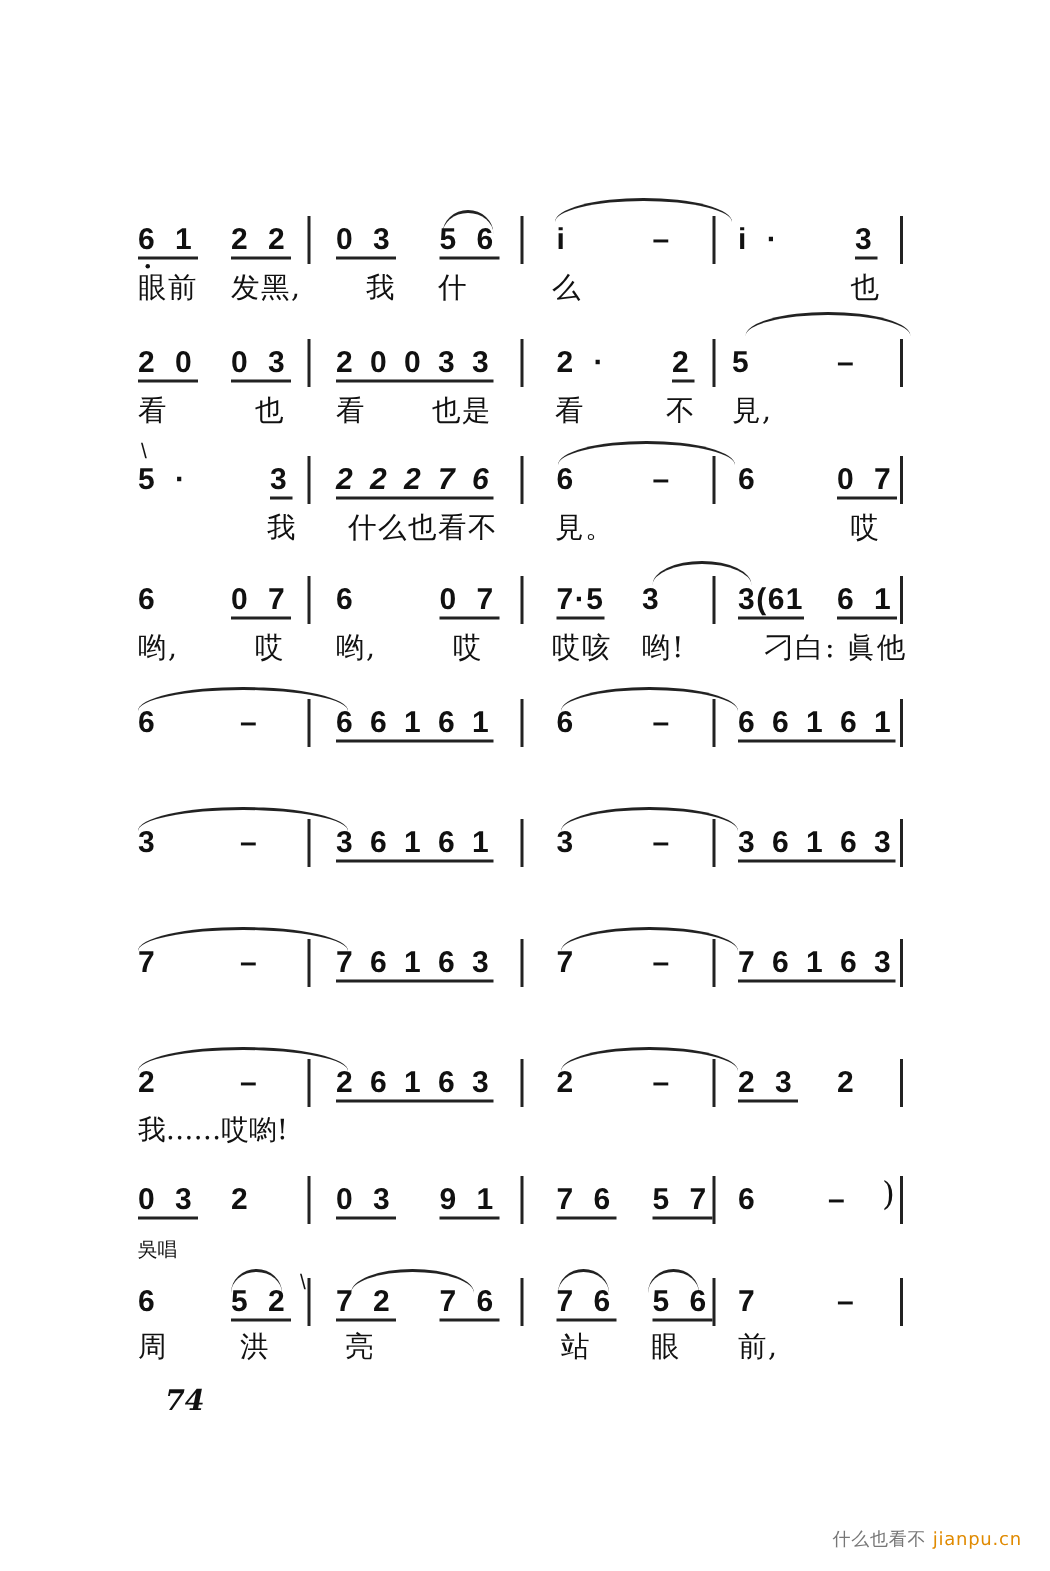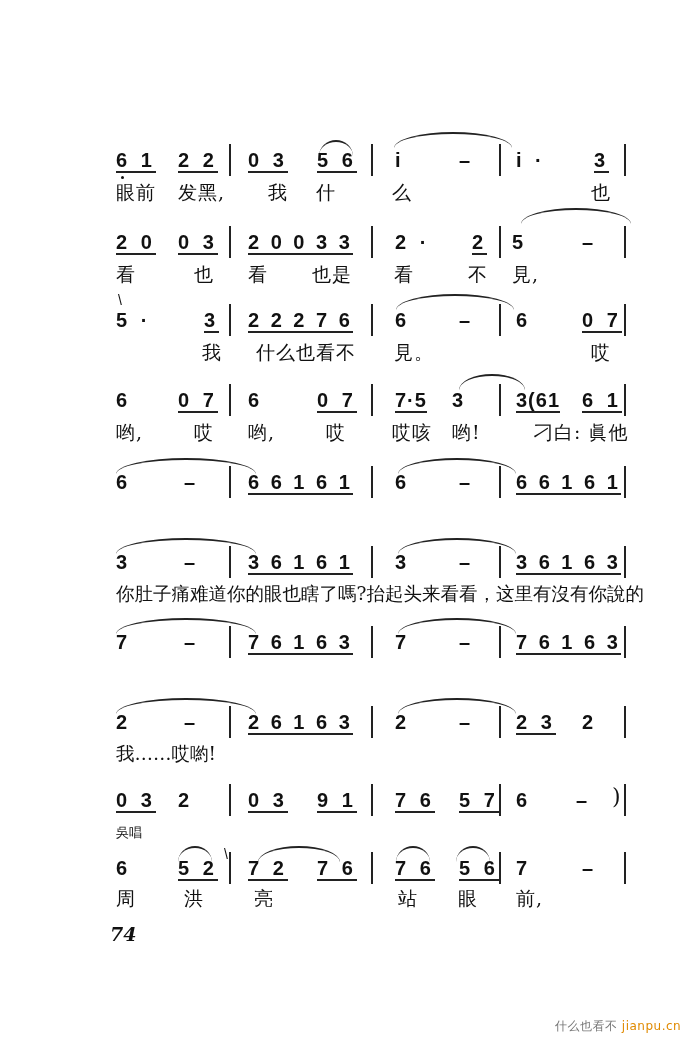--- a/index.html
+++ b/index.html
@@ -1,21 +1,21 @@
 <!DOCTYPE html>
 <html><head>
   <meta charset="utf-8">
   <style>
     html, body { margin: 0; padding: 0; }
     body {
       width: 700px; height: 1047px; background: #ffffff; position: relative; overflow: hidden;
       font-family: "DejaVu Sans", sans-serif; color: #111;
     }
     .page { position: absolute; left: 0; top: 0; width: 700px; height: 1047px; }
-    .row { position: absolute; left: 116px; width: 512px; height: 80px; }
+    .row { position: absolute; left: 92px; width: 512px; height: 80px; }
     .bar { position: absolute; top: 12px; width: 1.5px; height: 32px; background: #222; }
     .note {
       position: absolute; top: 18px; font-family: "Liberation Sans", sans-serif; font-weight: bold;
       font-size: 20px; line-height: 20px; letter-spacing: 4px; white-space: nowrap;
     }
     .note.ul { border-bottom: 2px solid #222; padding-bottom: 1px; }
     .dot-below { position: absolute; width: 3px; height: 3px; background: #111; border-radius: 50%; }
     .slur {
       position: absolute; height: 14px; border-top: 2px solid #222; border-radius: 50% 50% 0 0 / 100% 100% 0 0;
     }
@@ -87,21 +87,21 @@
     <span class="lyric" style="left:352px;">不</span>
     <span class="lyric" style="left:396px;">見,</span>
   </div>
 
   <div class="row" style="top:292px;">
     <span class="breath" style="left:2px; top:0px;">\</span>
     <div class="slur" style="left:280px; width:118px; top:2px;"></div>
     <div class="note" style="left:0px;">5 ·</div>
     <div class="note ul" style="left:88px;">3</div>
     <div class="bar" style="left:113px;"></div>
-    <div class="note ul" style="left:132px; letter-spacing:3px;">2 2 2 7 6</div>
+    <div class="note ul" style="left:132px; letter-spacing:3px;font-style:italic;">2 2 2 7 6</div>
     <div class="bar" style="left:255px;"></div>
     <div class="note" style="left:279px;">6</div>
     <div class="note" style="left:343px;">–</div>
     <div class="bar" style="left:383px;"></div>
     <div class="note" style="left:400px;">6</div>
     <div class="note ul" style="left:466px;">0 7</div>
     <div class="bar" style="left:508px;"></div>
     <span class="lyric" style="left:86px;">我</span>
     <span class="lyric" style="left:140px;">什么也看不</span>
     <span class="lyric" style="left:278px;">見。</span>
@@ -152,21 +152,20 @@
     <div class="note" style="left:0px;">3</div>
     <div class="note" style="left:68px;">–</div>
     <div class="bar" style="left:113px;"></div>
     <div class="note ul" style="left:132px; letter-spacing:3px;">3 6 1 6 1</div>
     <div class="bar" style="left:255px;"></div>
     <div class="note" style="left:279px;">3</div>
     <div class="note" style="left:343px;">–</div>
     <div class="bar" style="left:383px;"></div>
     <div class="note ul" style="left:400px; letter-spacing:3px;">3 6 1 6 3</div>
     <div class="bar" style="left:508px;"></div>
-    <span class="lyric dialogue">你肚子痛难道你的眼也瞎了嗎?抬起头来看看，这里有沒有你說的</span>
   </div>
 
   <div class="row" style="top:614px;">
     <div class="slur" style="left:0px; width:140px; top:4px;"></div>
     <div class="slur" style="left:282px; width:118px; top:4px;"></div>
     <div class="note" style="left:0px;">7</div>
     <div class="note" style="left:68px;">–</div>
     <div class="bar" style="left:113px;"></div>
     <div class="note ul" style="left:132px; letter-spacing:3px;">7 6 1 6 3</div>
     <div class="bar" style="left:255px;"></div>

